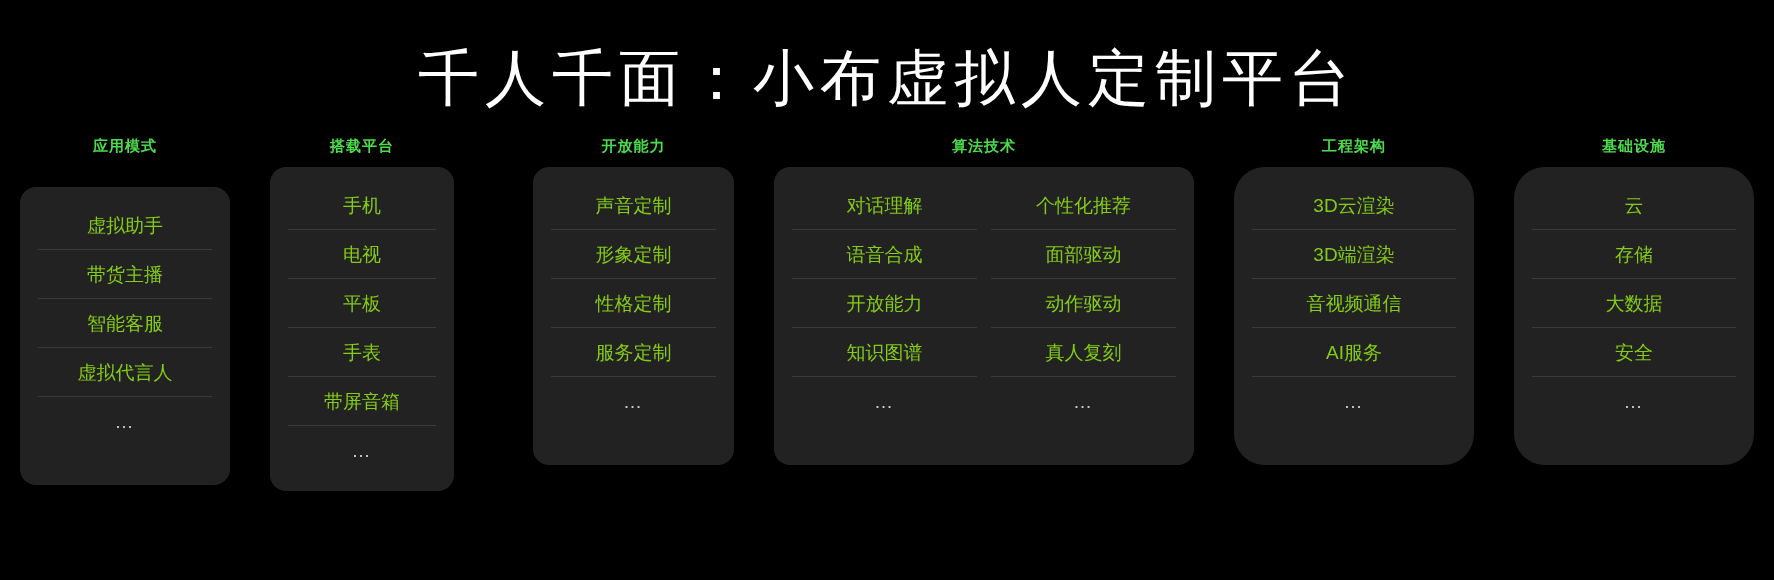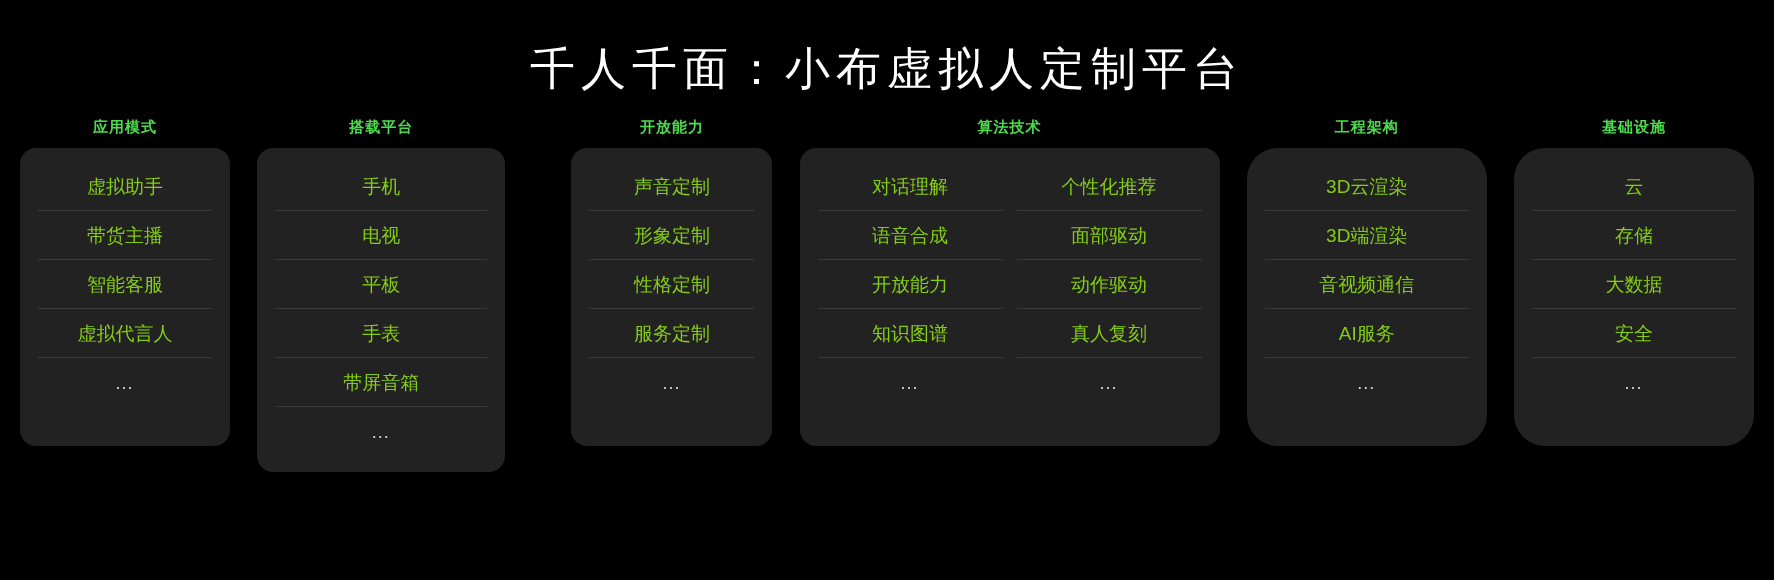--- a/index.html
+++ b/index.html
@@ -24,21 +24,21 @@
     background: #000000;
     position: relative;
     display: flex;
     flex-direction: column;
     align-items: center;
   }
 
   
   .title {
     margin-top: 42px;
-    font-size: 45px;
+    font-size: 61px;
     font-weight: 400;
     letter-spacing: 6px;
     color: #ffffff;
     text-align: center;
     line-height: 1.2;
     white-space: nowrap;
   }
 
   
   .columns {
@@ -51,22 +51,22 @@
     gap: 18px;
   }
 
   .column {
     display: flex;
     flex-direction: column;
     align-items: stretch;
   }
 
   
-  .col-w1 { width: 210px; }
-  .col-w2 { width: 248px; }
+  .col-w1 { width: 210px; gap: 20px; }
+  .col-w2 { width: 184px; }
   .col-w3 { width: 240px; padding-left: 39px; }
   .col-w4 { width: 420px; }
   .col-w5 { width: 240px; }
   .col-w6 { width: 240px; }
 
   .column-header {
     font-size: 15px;
     font-weight: 700;
     color: #4ddb4d;
     text-align: center;

